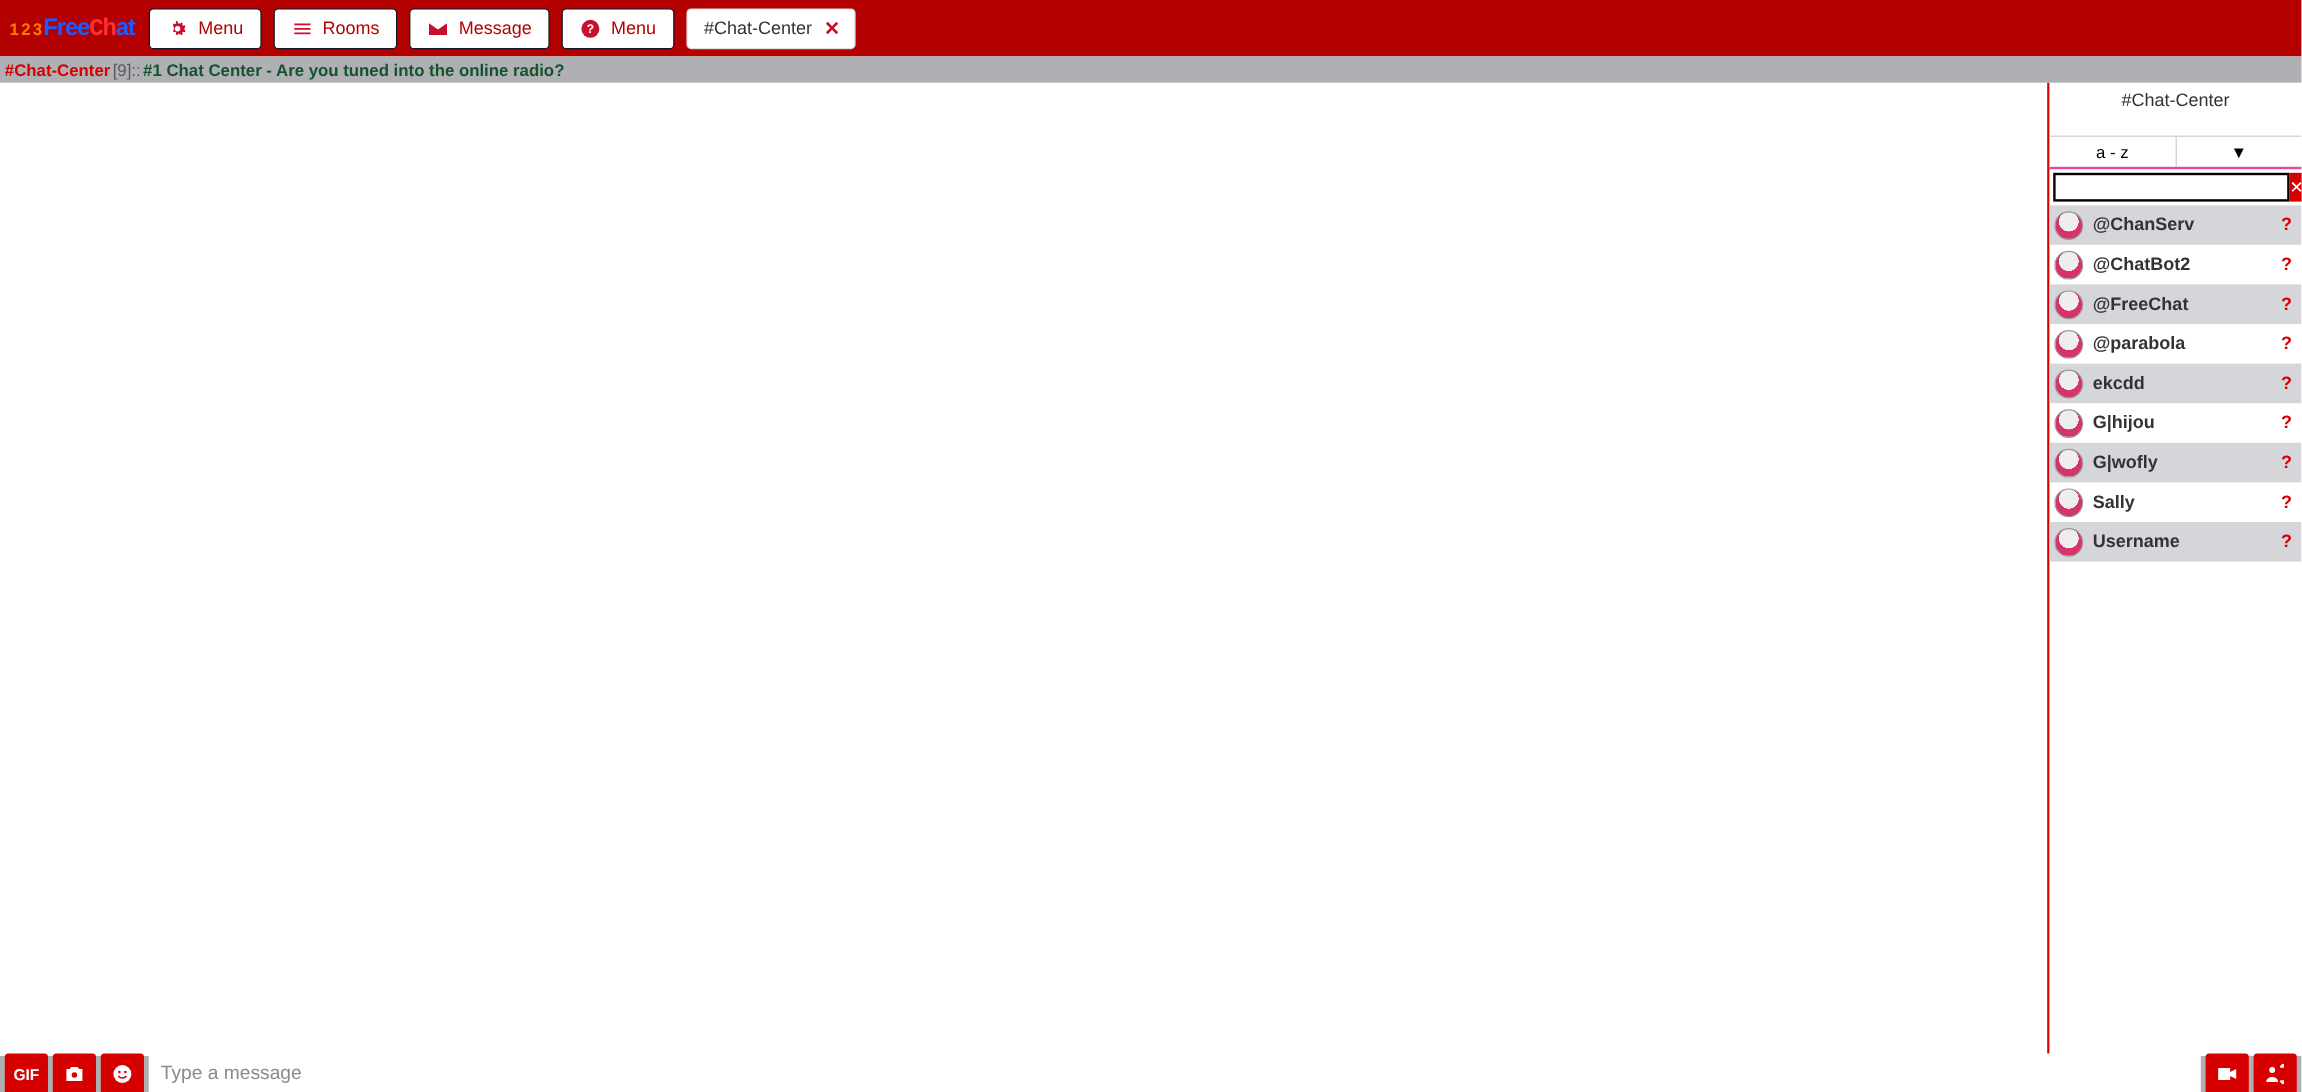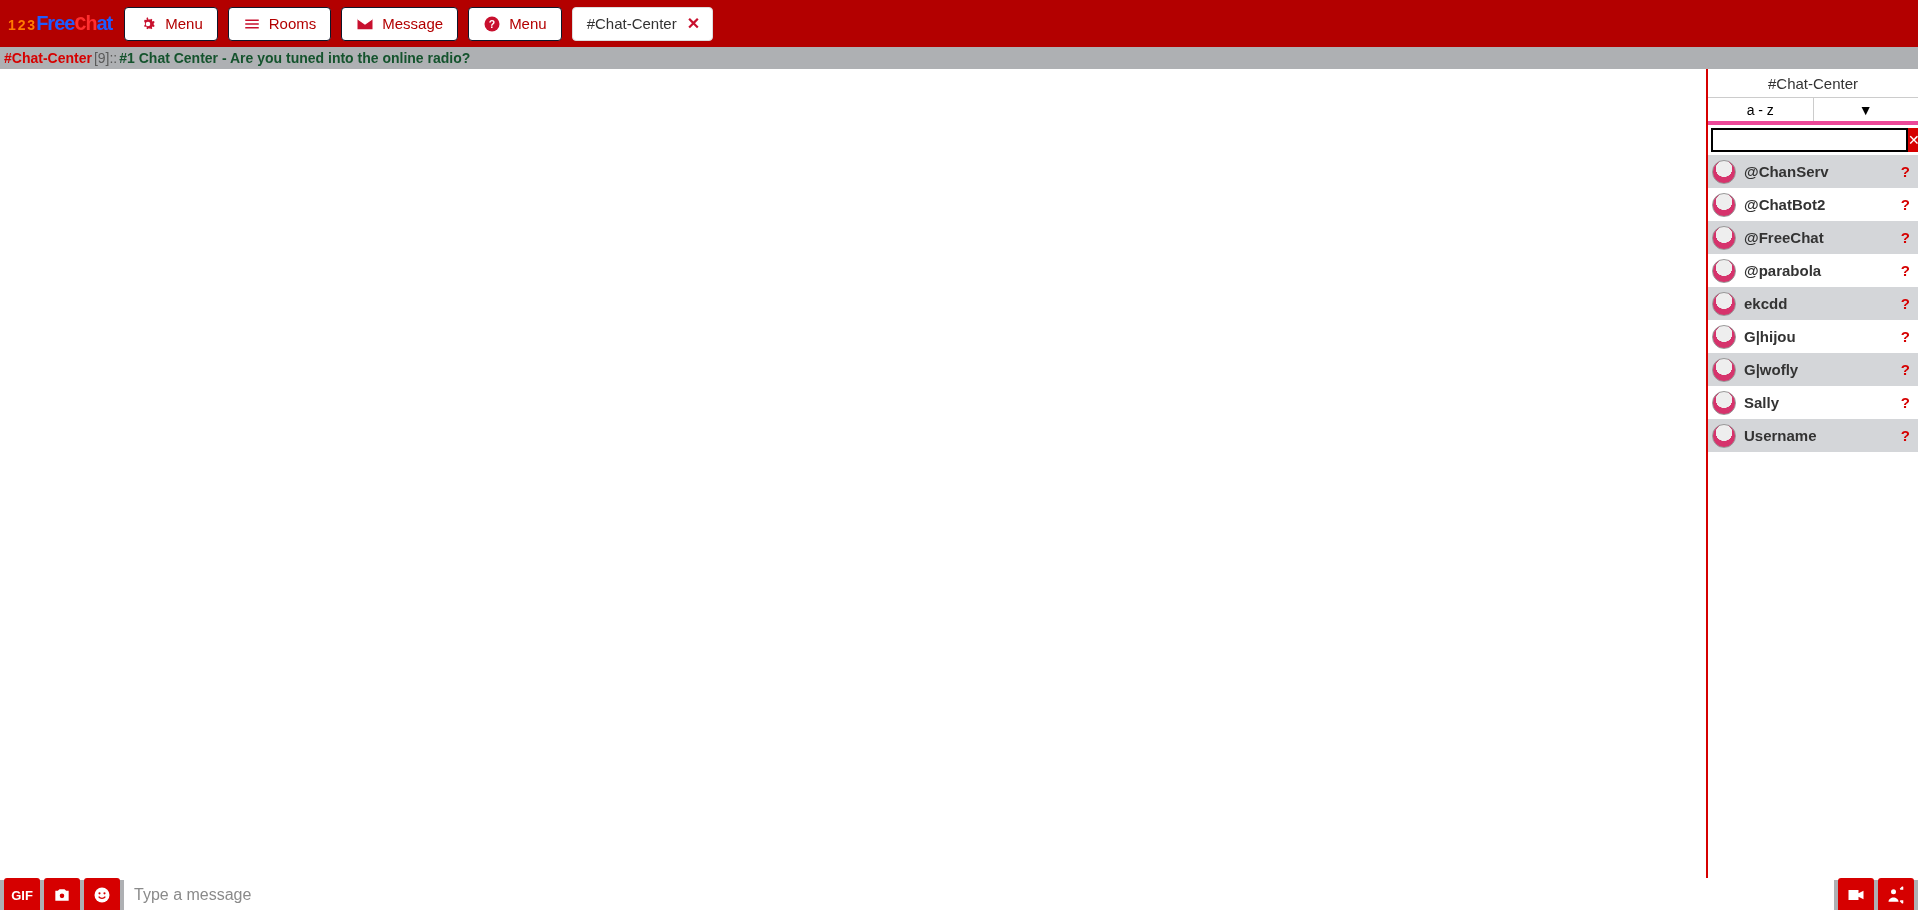--- a/index.html
+++ b/index.html
@@ -94,21 +94,22 @@
     display:flex;
     align-items:center;
     justify-content:center;
     font-size:15px;
     color:#333;
   }
   .sb-sort {
     height:28px;
     display:flex;
     border-top:1px solid #ccc;
-    border-bottom:4px solid #ec4899;
+    border-bottom:2px solid #ec4899;
+    margin-top:16px;
   }
   .sb-sort > div {
     flex:1;
     display:flex;
     align-items:center;
     justify-content:center;
     font-size:14px;
     cursor:pointer;
   }
   .sb-sort > div:first-child { border-right:1px solid #ccc; }

